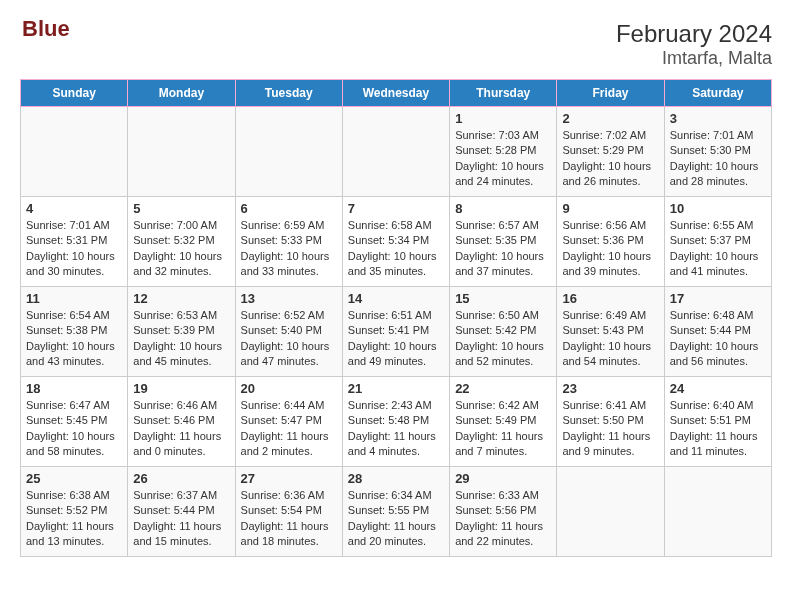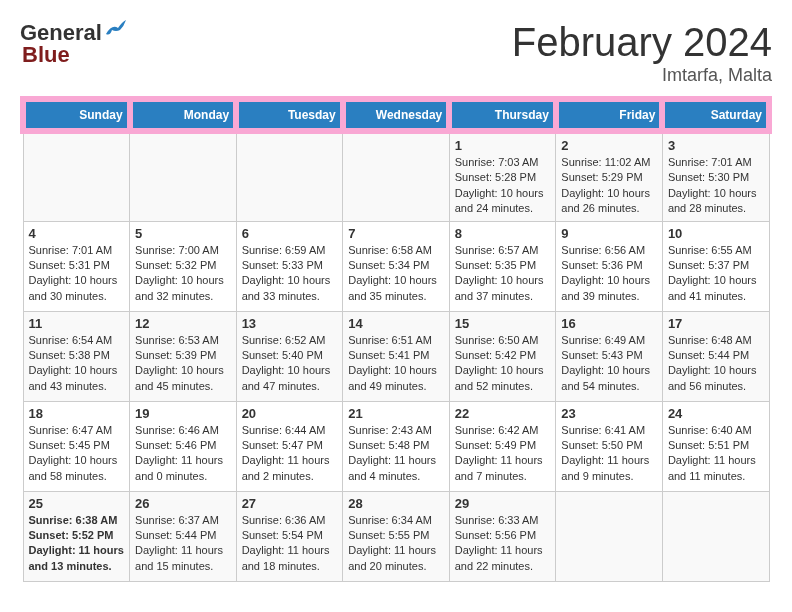--- a/index.html
+++ b/index.html
@@ -18,41 +18,41 @@
     }
     .logo {
       display: flex;
       flex-direction: column;
       align-items: flex-start;
     }
     .title-area {
       text-align: right;
     }
     .month-title {
-      font-size: 40px;
+      font-size: 24px;
       font-weight: normal;
       color: #333;
     }
     .subtitle {
       font-size: 18px;
       color: #555;
     }
     table {
       width: 100%;
       border-collapse: collapse;
       table-layout: fixed;
     }
     thead tr th {
       background: #2a7fc1;
       color: #fff;
       font-size: 12px;
       font-weight: bold;
       padding: 6px 4px;
-      border: 6px solid #f9a8d4;
-      text-align: right;
+      border: 1px solid #f9a8d4;
+      text-align: center;
     }
     tbody tr td {
       border: 1px solid #ccc;
       vertical-align: top;
       padding: 4px 5px;
       height: 90px;
       font-size: 10px;
       color: #333;
       background: #fff;
     }
@@ -69,26 +69,20 @@
       font-size: 11px;
       line-height: 1.4;
       color: #333;
     }
   </style>
 </head>
 <body>
 
 <div class="header">
   <div class="logo">
-    <div style="display:flex; align-items:center;">
-      <span style="font-size:22px; font-weight:bold; color:#333;">General</span>
-      <svg width="22" height="18" viewBox="0 0 22 18" style="margin-left:2px; margin-top:-8px;">
-        <path d="M2,14 Q8,4 14,8 Q18,2 22,0 Q20,6 16,10 Q12,12 8,10 Q6,16 2,14Z" fill="#2a7fc1"></path>
-      </svg>
-    </div>
     <span style="font-size:22px; font-weight:bold; color:#7f1d1d; margin-top:-4px; margin-left:2px;">Blue</span>
   </div>
   <div class="title-area">
     <div class="month-title">February 2024</div>
     <div class="subtitle">Imtarfa, Malta</div>
   </div>
 </div>
 
 <table>
   <thead>
@@ -110,21 +104,21 @@
         <td></td>
         <td>
           <span class="day-num">1</span>
           <div class="day-info" style="white-space: pre-line;">Sunrise: 7:03 AM
 Sunset: 5:28 PM
 Daylight: 10 hours
 and 24 minutes.</div>
         </td>
         <td>
           <span class="day-num">2</span>
-          <div class="day-info" style="white-space: pre-line;">Sunrise: 11:02 AM
+          <div class="day-info" style="white-space: pre-line;">Sunrise: 7:02 AM
 Sunset: 5:29 PM
 Daylight: 10 hours
 and 26 minutes.</div>
         </td>
         <td>
           <span class="day-num">3</span>
           <div class="day-info" style="white-space: pre-line;">Sunrise: 7:01 AM
 Sunset: 5:30 PM
 Daylight: 10 hours
 and 28 minutes.</div>
@@ -279,21 +273,21 @@
           <span class="day-num">24</span>
           <div class="day-info" style="white-space: pre-line;">Sunrise: 6:40 AM
 Sunset: 5:51 PM
 Daylight: 11 hours
 and 11 minutes.</div>
         </td>
       </tr>
       <tr>
         <td>
           <span class="day-num">25</span>
-          <div class="day-info" style="white-space: pre-line; font-weight: bold;">Sunrise: 6:38 AM
+          <div class="day-info" style="white-space: pre-line;">Sunrise: 6:38 AM
 Sunset: 5:52 PM
 Daylight: 11 hours
 and 13 minutes.</div>
         </td>
         <td>
           <span class="day-num">26</span>
           <div class="day-info" style="white-space: pre-line;">Sunrise: 6:37 AM
 Sunset: 5:44 PM
 Daylight: 11 hours
 and 15 minutes.</div>

